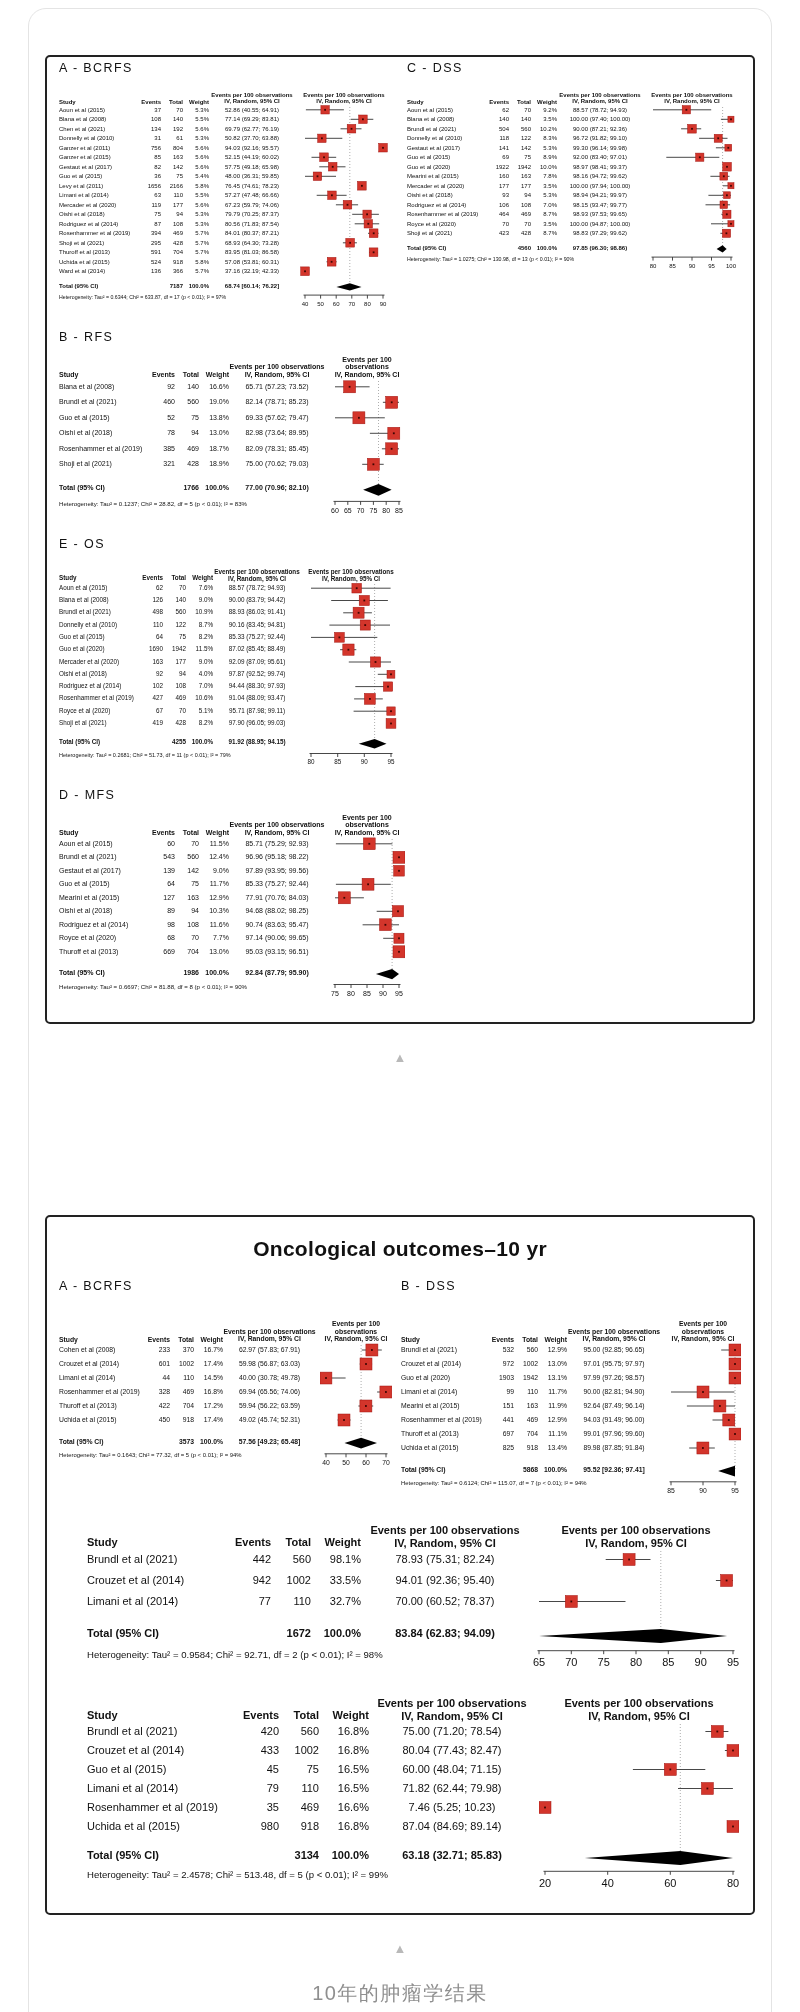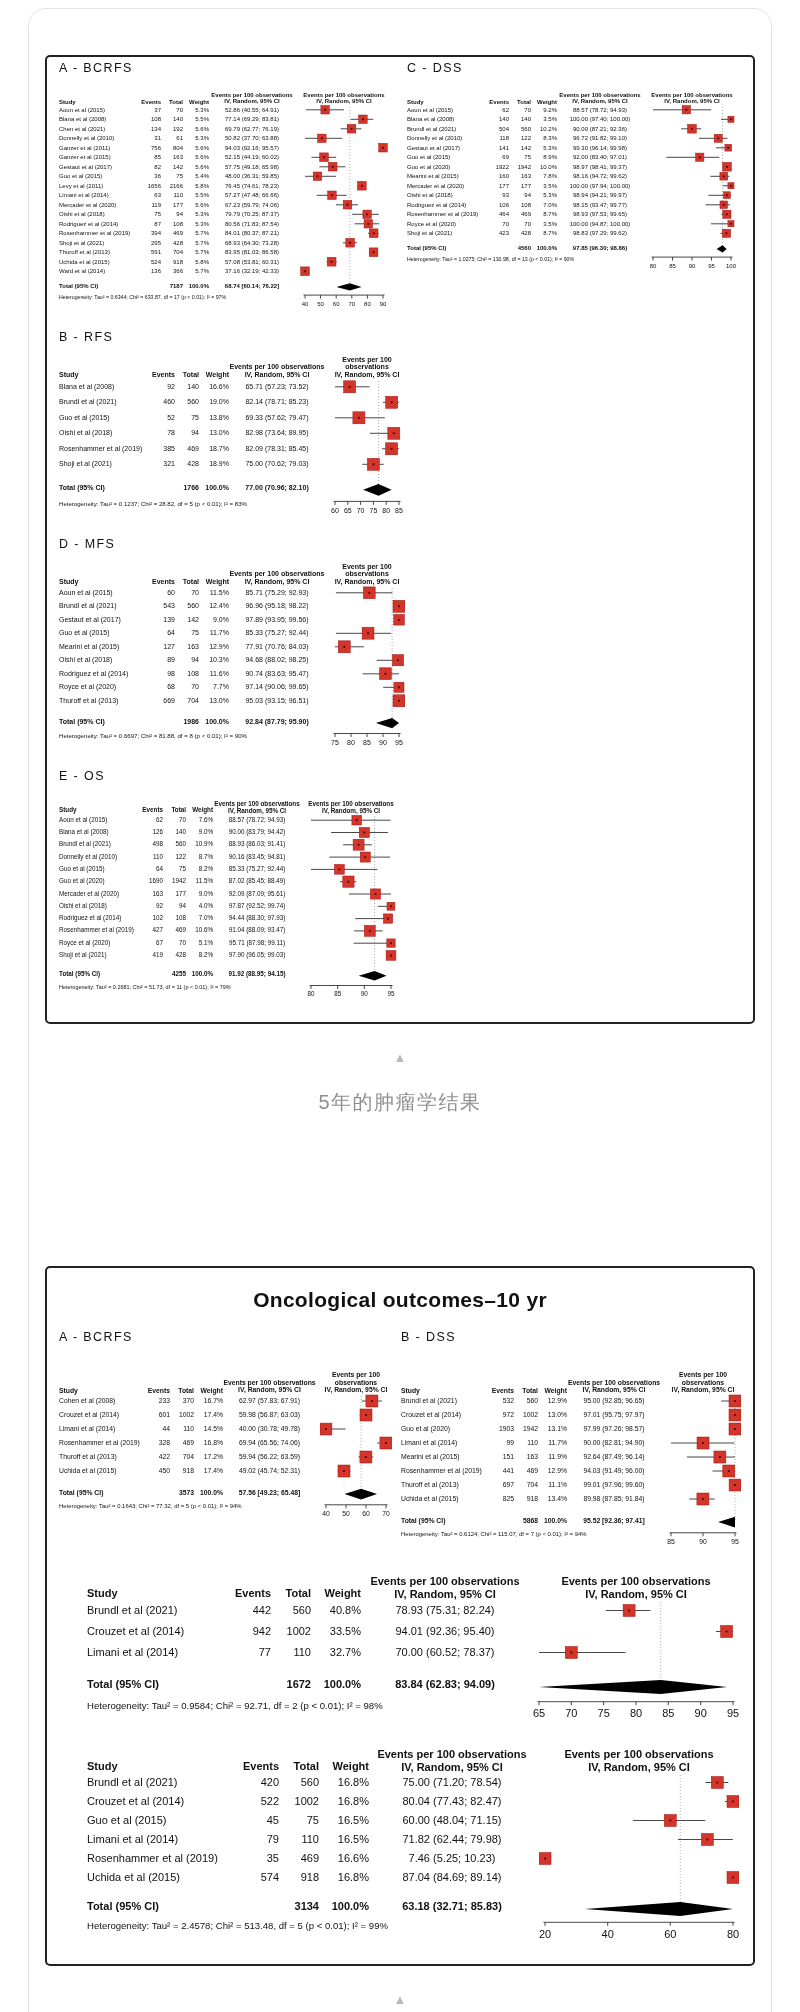--- a/index.html
+++ b/index.html
@@ -551,156 +551,20 @@
                 <line x1="44.4" y1="122.4" x2="44.4" y2="125.9" stroke="#333333" stroke-width="0.9"></line>
                 <text x="44.4" y="133.9" font-size="7" text-anchor="middle" fill="#111">75</text>
                 <line x1="57.2" y1="122.4" x2="57.2" y2="125.9" stroke="#333333" stroke-width="0.9"></line>
                 <text x="57.2" y="133.9" font-size="7" text-anchor="middle" fill="#111">80</text>
                 <line x1="70" y1="122.4" x2="70" y2="125.9" stroke="#333333" stroke-width="0.9"></line>
                 <text x="70" y="133.9" font-size="7" text-anchor="middle" fill="#111">85</text>
               </svg>
             </div>
           </div>
         </div>
-        <div class="panel" style="font-size: 7px; width: 346px;">
-          <div class="p-label" style="margin-bottom: 12px;">D - MFS</div>
-          <div class="p-grid">
-            <div class="t-col">
-              <div class="t-head" style="height: 23px;">
-                <div class="t-cell c-study" style="width: 90px;">Study</div>
-                <div class="t-cell c-num" style="width: 26px;">Events</div>
-                <div class="t-cell c-num" style="width: 24px;">Total</div>
-                <div class="t-cell c-num" style="width: 30px;">Weight</div>
-                <div class="t-cell c-ci" style="width: 96px;">
-                  <div class="hd2">Events per 100 observations</div>
-                  <div class="hd2">IV, Random, 95% CI</div>
-                </div>
-              </div>
-              <div class="t-row" style="height: 13.5px;">
-                <div class="t-cell c-study" style="width: 90px;">Aoun et al (2015)</div>
-                <div class="t-cell c-num" style="width: 26px;">60</div>
-                <div class="t-cell c-num" style="width: 24px;">70</div>
-                <div class="t-cell c-num" style="width: 30px;">11.5%</div>
-                <div class="t-cell c-ci" style="width: 96px;">85.71 (75.29; 92.93)</div>
-              </div>
-              <div class="t-row" style="height: 13.5px;">
-                <div class="t-cell c-study" style="width: 90px;">Brundl et al (2021)</div>
-                <div class="t-cell c-num" style="width: 26px;">543</div>
-                <div class="t-cell c-num" style="width: 24px;">560</div>
-                <div class="t-cell c-num" style="width: 30px;">12.4%</div>
-                <div class="t-cell c-ci" style="width: 96px;">96.96 (95.18; 98.22)</div>
-              </div>
-              <div class="t-row" style="height: 13.5px;">
-                <div class="t-cell c-study" style="width: 90px;">Gestaut et al (2017)</div>
-                <div class="t-cell c-num" style="width: 26px;">139</div>
-                <div class="t-cell c-num" style="width: 24px;">142</div>
-                <div class="t-cell c-num" style="width: 30px;">9.0%</div>
-                <div class="t-cell c-ci" style="width: 96px;">97.89 (93.95; 99.56)</div>
-              </div>
-              <div class="t-row" style="height: 13.5px;">
-                <div class="t-cell c-study" style="width: 90px;">Guo et al (2015)</div>
-                <div class="t-cell c-num" style="width: 26px;">64</div>
-                <div class="t-cell c-num" style="width: 24px;">75</div>
-                <div class="t-cell c-num" style="width: 30px;">11.7%</div>
-                <div class="t-cell c-ci" style="width: 96px;">85.33 (75.27; 92.44)</div>
-              </div>
-              <div class="t-row" style="height: 13.5px;">
-                <div class="t-cell c-study" style="width: 90px;">Mearini et al (2015)</div>
-                <div class="t-cell c-num" style="width: 26px;">127</div>
-                <div class="t-cell c-num" style="width: 24px;">163</div>
-                <div class="t-cell c-num" style="width: 30px;">12.9%</div>
-                <div class="t-cell c-ci" style="width: 96px;">77.91 (70.76; 84.03)</div>
-              </div>
-              <div class="t-row" style="height: 13.5px;">
-                <div class="t-cell c-study" style="width: 90px;">Oishi et al (2018)</div>
-                <div class="t-cell c-num" style="width: 26px;">89</div>
-                <div class="t-cell c-num" style="width: 24px;">94</div>
-                <div class="t-cell c-num" style="width: 30px;">10.3%</div>
-                <div class="t-cell c-ci" style="width: 96px;">94.68 (88.02; 98.25)</div>
-              </div>
-              <div class="t-row" style="height: 13.5px;">
-                <div class="t-cell c-study" style="width: 90px;">Rodriguez et al (2014)</div>
-                <div class="t-cell c-num" style="width: 26px;">98</div>
-                <div class="t-cell c-num" style="width: 24px;">108</div>
-                <div class="t-cell c-num" style="width: 30px;">11.6%</div>
-                <div class="t-cell c-ci" style="width: 96px;">90.74 (83.63; 95.47)</div>
-              </div>
-              <div class="t-row" style="height: 13.5px;">
-                <div class="t-cell c-study" style="width: 90px;">Royce et al (2020)</div>
-                <div class="t-cell c-num" style="width: 26px;">68</div>
-                <div class="t-cell c-num" style="width: 24px;">70</div>
-                <div class="t-cell c-num" style="width: 30px;">7.7%</div>
-                <div class="t-cell c-ci" style="width: 96px;">97.14 (90.06; 99.65)</div>
-              </div>
-              <div class="t-row" style="height: 13.5px;">
-                <div class="t-cell c-study" style="width: 90px;">Thuroff et al (2013)</div>
-                <div class="t-cell c-num" style="width: 26px;">669</div>
-                <div class="t-cell c-num" style="width: 24px;">704</div>
-                <div class="t-cell c-num" style="width: 30px;">13.0%</div>
-                <div class="t-cell c-ci" style="width: 96px;">95.03 (93.15; 96.51)</div>
-              </div>
-              <div class="t-row t-total" style="height: 16.2px; margin-top: 6.075px;">
-                <div class="t-cell c-study" style="width: 90px;">Total (95% CI)</div>
-                <div class="t-cell c-num" style="width: 26px;"></div>
-                <div class="t-cell c-num" style="width: 24px;">1986</div>
-                <div class="t-cell c-num" style="width: 30px;">100.0%</div>
-                <div class="t-cell c-ci" style="width: 96px;">92.84 (87.79; 95.90)</div>
-              </div>
-              <div class="t-het">Heterogeneity: Tau² = 0.6697; Chi² = 81.88, df = 8 (p &lt; 0.01); I² = 90%</div>
-            </div>
-            <div class="plot-col" style="width: 76px;">
-              <div class="plot-head" style="height: 23px;">
-                <div class="hd2">Events per 100 observations</div>
-                <div class="hd2">IV, Random, 95% CI</div>
-              </div>
-              <svg width="76" height="163">
-                <line x1="63.1" y1="2" x2="63.1" y2="137" stroke="#999999" stroke-width="0.8" stroke-dasharray="1,2"></line>
-                <line x1="6.9" y1="6.8" x2="63.4" y2="6.8" stroke="#333333" stroke-width="0.9"></line>
-                <rect x="34.4" y="0.9" width="11.8" height="11.8" fill="#d3352b" stroke="#a11510" stroke-width="0.5"></rect>
-                <rect x="39.4" y="5.9" width="1.8" height="1.8" fill="#3d0502"></rect>
-                <line x1="70" y1="20.3" x2="70" y2="20.3" stroke="#333333" stroke-width="0.9"></line>
-                <rect x="64" y="14.3" width="12" height="12" fill="#d3352b" stroke="#a11510" stroke-width="0.5"></rect>
-                <rect x="69.1" y="19.4" width="1.8" height="1.8" fill="#3d0502"></rect>
-                <line x1="66.6" y1="33.8" x2="70" y2="33.8" stroke="#333333" stroke-width="0.9"></line>
-                <rect x="64.7" y="28.4" width="10.7" height="10.7" fill="#d3352b" stroke="#a11510" stroke-width="0.5"></rect>
-                <rect x="69.1" y="32.9" width="1.8" height="1.8" fill="#3d0502"></rect>
-                <line x1="6.9" y1="47.3" x2="61.8" y2="47.3" stroke="#333333" stroke-width="0.9"></line>
-                <rect x="33.1" y="41.3" width="11.9" height="11.9" fill="#d3352b" stroke="#a11510" stroke-width="0.5"></rect>
-                <rect x="38.2" y="46.4" width="1.8" height="1.8" fill="#3d0502"></rect>
-                <line x1="6" y1="60.8" x2="34.9" y2="60.8" stroke="#333333" stroke-width="0.9"></line>
-                <rect x="9.3" y="54.8" width="12" height="12" fill="#d3352b" stroke="#a11510" stroke-width="0.5"></rect>
-                <rect x="14.4" y="59.9" width="1.8" height="1.8" fill="#3d0502"></rect>
-                <line x1="47.7" y1="74.3" x2="70" y2="74.3" stroke="#333333" stroke-width="0.9"></line>
-                <rect x="63.4" y="68.6" width="11.2" height="11.2" fill="#d3352b" stroke="#a11510" stroke-width="0.5"></rect>
-                <rect x="68.1" y="73.4" width="1.8" height="1.8" fill="#3d0502"></rect>
-                <line x1="33.6" y1="87.8" x2="70" y2="87.8" stroke="#333333" stroke-width="0.9"></line>
-                <rect x="50.5" y="81.8" width="11.8" height="11.8" fill="#d3352b" stroke="#a11510" stroke-width="0.5"></rect>
-                <rect x="55.5" y="86.9" width="1.8" height="1.8" fill="#3d0502"></rect>
-                <line x1="54.2" y1="101.3" x2="70" y2="101.3" stroke="#333333" stroke-width="0.9"></line>
-                <rect x="64.9" y="96.2" width="10.1" height="10.1" fill="#d3352b" stroke="#a11510" stroke-width="0.5"></rect>
-                <rect x="69.1" y="100.4" width="1.8" height="1.8" fill="#3d0502"></rect>
-                <line x1="64.1" y1="114.8" x2="70" y2="114.8" stroke="#333333" stroke-width="0.9"></line>
-                <rect x="64" y="108.8" width="12" height="12" fill="#d3352b" stroke="#a11510" stroke-width="0.5"></rect>
-                <rect x="69.1" y="113.9" width="1.8" height="1.8" fill="#3d0502"></rect>
-                <polygon points="46.9,137 63.1,131.9 70,137 63.1,142.2" fill="#000000"></polygon>
-                <line x1="4.5" y1="147.5" x2="71.5" y2="147.5" stroke="#333333" stroke-width="0.9"></line>
-                <line x1="6" y1="147.5" x2="6" y2="151" stroke="#333333" stroke-width="0.9"></line>
-                <text x="6" y="159" font-size="7" text-anchor="middle" fill="#111">75</text>
-                <line x1="22" y1="147.5" x2="22" y2="151" stroke="#333333" stroke-width="0.9"></line>
-                <text x="22" y="159" font-size="7" text-anchor="middle" fill="#111">80</text>
-                <line x1="38" y1="147.5" x2="38" y2="151" stroke="#333333" stroke-width="0.9"></line>
-                <text x="38" y="159" font-size="7" text-anchor="middle" fill="#111">85</text>
-                <line x1="54" y1="147.5" x2="54" y2="151" stroke="#333333" stroke-width="0.9"></line>
-                <text x="54" y="159" font-size="7" text-anchor="middle" fill="#111">90</text>
-                <line x1="70" y1="147.5" x2="70" y2="151" stroke="#333333" stroke-width="0.9"></line>
-                <text x="70" y="159" font-size="7" text-anchor="middle" fill="#111">95</text>
-              </svg>
-            </div>
-          </div>
-        </div>
         <div class="panel" style="font-size: 6.3px; width: 338px;">
           <div class="p-label" style="margin-bottom: 10px;">E - OS</div>
           <div class="p-grid">
             <div class="t-col">
               <div class="t-head" style="height: 21px;">
                 <div class="t-cell c-study" style="width: 80px;">Study</div>
                 <div class="t-cell c-num" style="width: 24px;">Events</div>
                 <div class="t-cell c-num" style="width: 23px;">Total</div>
                 <div class="t-cell c-num" style="width: 27px;">Weight</div>
                 <div class="t-cell c-ci" style="width: 88px;">
@@ -851,26 +715,161 @@
                 <line x1="32.7" y1="171.5" x2="32.7" y2="175" stroke="#333333" stroke-width="0.9"></line>
                 <text x="32.7" y="182.3" font-size="6.3" text-anchor="middle" fill="#111">85</text>
                 <line x1="59.3" y1="171.5" x2="59.3" y2="175" stroke="#333333" stroke-width="0.9"></line>
                 <text x="59.3" y="182.3" font-size="6.3" text-anchor="middle" fill="#111">90</text>
                 <line x1="86" y1="171.5" x2="86" y2="175" stroke="#333333" stroke-width="0.9"></line>
                 <text x="86" y="182.3" font-size="6.3" text-anchor="middle" fill="#111">95</text>
               </svg>
             </div>
           </div>
         </div>
+        <div class="panel" style="font-size: 7px; width: 346px;">
+          <div class="p-label" style="margin-bottom: 12px;">D - MFS</div>
+          <div class="p-grid">
+            <div class="t-col">
+              <div class="t-head" style="height: 23px;">
+                <div class="t-cell c-study" style="width: 90px;">Study</div>
+                <div class="t-cell c-num" style="width: 26px;">Events</div>
+                <div class="t-cell c-num" style="width: 24px;">Total</div>
+                <div class="t-cell c-num" style="width: 30px;">Weight</div>
+                <div class="t-cell c-ci" style="width: 96px;">
+                  <div class="hd2">Events per 100 observations</div>
+                  <div class="hd2">IV, Random, 95% CI</div>
+                </div>
+              </div>
+              <div class="t-row" style="height: 13.5px;">
+                <div class="t-cell c-study" style="width: 90px;">Aoun et al (2015)</div>
+                <div class="t-cell c-num" style="width: 26px;">60</div>
+                <div class="t-cell c-num" style="width: 24px;">70</div>
+                <div class="t-cell c-num" style="width: 30px;">11.5%</div>
+                <div class="t-cell c-ci" style="width: 96px;">85.71 (75.29; 92.93)</div>
+              </div>
+              <div class="t-row" style="height: 13.5px;">
+                <div class="t-cell c-study" style="width: 90px;">Brundl et al (2021)</div>
+                <div class="t-cell c-num" style="width: 26px;">543</div>
+                <div class="t-cell c-num" style="width: 24px;">560</div>
+                <div class="t-cell c-num" style="width: 30px;">12.4%</div>
+                <div class="t-cell c-ci" style="width: 96px;">96.96 (95.18; 98.22)</div>
+              </div>
+              <div class="t-row" style="height: 13.5px;">
+                <div class="t-cell c-study" style="width: 90px;">Gestaut et al (2017)</div>
+                <div class="t-cell c-num" style="width: 26px;">139</div>
+                <div class="t-cell c-num" style="width: 24px;">142</div>
+                <div class="t-cell c-num" style="width: 30px;">9.0%</div>
+                <div class="t-cell c-ci" style="width: 96px;">97.89 (93.95; 99.56)</div>
+              </div>
+              <div class="t-row" style="height: 13.5px;">
+                <div class="t-cell c-study" style="width: 90px;">Guo et al (2015)</div>
+                <div class="t-cell c-num" style="width: 26px;">64</div>
+                <div class="t-cell c-num" style="width: 24px;">75</div>
+                <div class="t-cell c-num" style="width: 30px;">11.7%</div>
+                <div class="t-cell c-ci" style="width: 96px;">85.33 (75.27; 92.44)</div>
+              </div>
+              <div class="t-row" style="height: 13.5px;">
+                <div class="t-cell c-study" style="width: 90px;">Mearini et al (2015)</div>
+                <div class="t-cell c-num" style="width: 26px;">127</div>
+                <div class="t-cell c-num" style="width: 24px;">163</div>
+                <div class="t-cell c-num" style="width: 30px;">12.9%</div>
+                <div class="t-cell c-ci" style="width: 96px;">77.91 (70.76; 84.03)</div>
+              </div>
+              <div class="t-row" style="height: 13.5px;">
+                <div class="t-cell c-study" style="width: 90px;">Oishi et al (2018)</div>
+                <div class="t-cell c-num" style="width: 26px;">89</div>
+                <div class="t-cell c-num" style="width: 24px;">94</div>
+                <div class="t-cell c-num" style="width: 30px;">10.3%</div>
+                <div class="t-cell c-ci" style="width: 96px;">94.68 (88.02; 98.25)</div>
+              </div>
+              <div class="t-row" style="height: 13.5px;">
+                <div class="t-cell c-study" style="width: 90px;">Rodriguez et al (2014)</div>
+                <div class="t-cell c-num" style="width: 26px;">98</div>
+                <div class="t-cell c-num" style="width: 24px;">108</div>
+                <div class="t-cell c-num" style="width: 30px;">11.6%</div>
+                <div class="t-cell c-ci" style="width: 96px;">90.74 (83.63; 95.47)</div>
+              </div>
+              <div class="t-row" style="height: 13.5px;">
+                <div class="t-cell c-study" style="width: 90px;">Royce et al (2020)</div>
+                <div class="t-cell c-num" style="width: 26px;">68</div>
+                <div class="t-cell c-num" style="width: 24px;">70</div>
+                <div class="t-cell c-num" style="width: 30px;">7.7%</div>
+                <div class="t-cell c-ci" style="width: 96px;">97.14 (90.06; 99.65)</div>
+              </div>
+              <div class="t-row" style="height: 13.5px;">
+                <div class="t-cell c-study" style="width: 90px;">Thuroff et al (2013)</div>
+                <div class="t-cell c-num" style="width: 26px;">669</div>
+                <div class="t-cell c-num" style="width: 24px;">704</div>
+                <div class="t-cell c-num" style="width: 30px;">13.0%</div>
+                <div class="t-cell c-ci" style="width: 96px;">95.03 (93.15; 96.51)</div>
+              </div>
+              <div class="t-row t-total" style="height: 16.2px; margin-top: 6.075px;">
+                <div class="t-cell c-study" style="width: 90px;">Total (95% CI)</div>
+                <div class="t-cell c-num" style="width: 26px;"></div>
+                <div class="t-cell c-num" style="width: 24px;">1986</div>
+                <div class="t-cell c-num" style="width: 30px;">100.0%</div>
+                <div class="t-cell c-ci" style="width: 96px;">92.84 (87.79; 95.90)</div>
+              </div>
+              <div class="t-het">Heterogeneity: Tau² = 0.6697; Chi² = 81.88, df = 8 (p &lt; 0.01); I² = 90%</div>
+            </div>
+            <div class="plot-col" style="width: 76px;">
+              <div class="plot-head" style="height: 23px;">
+                <div class="hd2">Events per 100 observations</div>
+                <div class="hd2">IV, Random, 95% CI</div>
+              </div>
+              <svg width="76" height="163">
+                <line x1="63.1" y1="2" x2="63.1" y2="137" stroke="#999999" stroke-width="0.8" stroke-dasharray="1,2"></line>
+                <line x1="6.9" y1="6.8" x2="63.4" y2="6.8" stroke="#333333" stroke-width="0.9"></line>
+                <rect x="34.4" y="0.9" width="11.8" height="11.8" fill="#d3352b" stroke="#a11510" stroke-width="0.5"></rect>
+                <rect x="39.4" y="5.9" width="1.8" height="1.8" fill="#3d0502"></rect>
+                <line x1="70" y1="20.3" x2="70" y2="20.3" stroke="#333333" stroke-width="0.9"></line>
+                <rect x="64" y="14.3" width="12" height="12" fill="#d3352b" stroke="#a11510" stroke-width="0.5"></rect>
+                <rect x="69.1" y="19.4" width="1.8" height="1.8" fill="#3d0502"></rect>
+                <line x1="66.6" y1="33.8" x2="70" y2="33.8" stroke="#333333" stroke-width="0.9"></line>
+                <rect x="64.7" y="28.4" width="10.7" height="10.7" fill="#d3352b" stroke="#a11510" stroke-width="0.5"></rect>
+                <rect x="69.1" y="32.9" width="1.8" height="1.8" fill="#3d0502"></rect>
+                <line x1="6.9" y1="47.3" x2="61.8" y2="47.3" stroke="#333333" stroke-width="0.9"></line>
+                <rect x="33.1" y="41.3" width="11.9" height="11.9" fill="#d3352b" stroke="#a11510" stroke-width="0.5"></rect>
+                <rect x="38.2" y="46.4" width="1.8" height="1.8" fill="#3d0502"></rect>
+                <line x1="6" y1="60.8" x2="34.9" y2="60.8" stroke="#333333" stroke-width="0.9"></line>
+                <rect x="9.3" y="54.8" width="12" height="12" fill="#d3352b" stroke="#a11510" stroke-width="0.5"></rect>
+                <rect x="14.4" y="59.9" width="1.8" height="1.8" fill="#3d0502"></rect>
+                <line x1="47.7" y1="74.3" x2="70" y2="74.3" stroke="#333333" stroke-width="0.9"></line>
+                <rect x="63.4" y="68.6" width="11.2" height="11.2" fill="#d3352b" stroke="#a11510" stroke-width="0.5"></rect>
+                <rect x="68.1" y="73.4" width="1.8" height="1.8" fill="#3d0502"></rect>
+                <line x1="33.6" y1="87.8" x2="70" y2="87.8" stroke="#333333" stroke-width="0.9"></line>
+                <rect x="50.5" y="81.8" width="11.8" height="11.8" fill="#d3352b" stroke="#a11510" stroke-width="0.5"></rect>
+                <rect x="55.5" y="86.9" width="1.8" height="1.8" fill="#3d0502"></rect>
+                <line x1="54.2" y1="101.3" x2="70" y2="101.3" stroke="#333333" stroke-width="0.9"></line>
+                <rect x="64.9" y="96.2" width="10.1" height="10.1" fill="#d3352b" stroke="#a11510" stroke-width="0.5"></rect>
+                <rect x="69.1" y="100.4" width="1.8" height="1.8" fill="#3d0502"></rect>
+                <line x1="64.1" y1="114.8" x2="70" y2="114.8" stroke="#333333" stroke-width="0.9"></line>
+                <rect x="64" y="108.8" width="12" height="12" fill="#d3352b" stroke="#a11510" stroke-width="0.5"></rect>
+                <rect x="69.1" y="113.9" width="1.8" height="1.8" fill="#3d0502"></rect>
+                <polygon points="46.9,137 63.1,131.9 70,137 63.1,142.2" fill="#000000"></polygon>
+                <line x1="4.5" y1="147.5" x2="71.5" y2="147.5" stroke="#333333" stroke-width="0.9"></line>
+                <line x1="6" y1="147.5" x2="6" y2="151" stroke="#333333" stroke-width="0.9"></line>
+                <text x="6" y="159" font-size="7" text-anchor="middle" fill="#111">75</text>
+                <line x1="22" y1="147.5" x2="22" y2="151" stroke="#333333" stroke-width="0.9"></line>
+                <text x="22" y="159" font-size="7" text-anchor="middle" fill="#111">80</text>
+                <line x1="38" y1="147.5" x2="38" y2="151" stroke="#333333" stroke-width="0.9"></line>
+                <text x="38" y="159" font-size="7" text-anchor="middle" fill="#111">85</text>
+                <line x1="54" y1="147.5" x2="54" y2="151" stroke="#333333" stroke-width="0.9"></line>
+                <text x="54" y="159" font-size="7" text-anchor="middle" fill="#111">90</text>
+                <line x1="70" y1="147.5" x2="70" y2="151" stroke="#333333" stroke-width="0.9"></line>
+                <text x="70" y="159" font-size="7" text-anchor="middle" fill="#111">95</text>
+              </svg>
+            </div>
+          </div>
+        </div>
       </div>
   </div>
 
   <div class="fig-caption">
     <div class="cap-tri">▲</div>
-    <div class="cap-title">5年的肿瘤学结果</div>
   </div>
 
   <div class="fig-frame">
     <div class="fig-title">Oncological outcomes–10 yr</div>
     <div class="panels">
         <div class="panel" style="font-size: 6.8px; width: 333px;">
           <div class="p-label" style="margin-bottom: 28px;">A - BCRFS</div>
           <div class="p-grid">
             <div class="t-col">
               <div class="t-head" style="height: 22px;">
@@ -1105,21 +1104,21 @@
                 <div class="t-cell c-num" style="width: 50px;">Weight</div>
                 <div class="t-cell c-ci" style="width: 168px;">
                   <div class="hd2">Events per 100 observations</div>
                   <div class="hd2">IV, Random, 95% CI</div>
                 </div>
               </div>
               <div class="t-row" style="height: 21px;">
                 <div class="t-cell c-study" style="width: 140px;">Brundl et al (2021)</div>
                 <div class="t-cell c-num" style="width: 44px;">442</div>
                 <div class="t-cell c-num" style="width: 40px;">560</div>
-                <div class="t-cell c-num" style="width: 50px;">40.8%</div>
+                <div class="t-cell c-num" style="width: 50px;">98.1%</div>
                 <div class="t-cell c-ci" style="width: 168px;">78.93 (75.31; 82.24)</div>
               </div>
               <div class="t-row" style="height: 21px;">
                 <div class="t-cell c-study" style="width: 140px;">Crouzet et al (2014)</div>
                 <div class="t-cell c-num" style="width: 44px;">942</div>
                 <div class="t-cell c-num" style="width: 40px;">1002</div>
                 <div class="t-cell c-num" style="width: 50px;">33.5%</div>
                 <div class="t-cell c-ci" style="width: 168px;">94.01 (92.36; 95.40)</div>
               </div>
               <div class="t-row" style="height: 21px;">
@@ -1189,21 +1188,21 @@
               </div>
               <div class="t-row" style="height: 19px;">
                 <div class="t-cell c-study" style="width: 148px;">Brundl et al (2021)</div>
                 <div class="t-cell c-num" style="width: 44px;">420</div>
                 <div class="t-cell c-num" style="width: 40px;">560</div>
                 <div class="t-cell c-num" style="width: 50px;">16.8%</div>
                 <div class="t-cell c-ci" style="width: 166px;">75.00 (71.20; 78.54)</div>
               </div>
               <div class="t-row" style="height: 19px;">
                 <div class="t-cell c-study" style="width: 148px;">Crouzet et al (2014)</div>
-                <div class="t-cell c-num" style="width: 44px;">522</div>
+                <div class="t-cell c-num" style="width: 44px;">433</div>
                 <div class="t-cell c-num" style="width: 40px;">1002</div>
                 <div class="t-cell c-num" style="width: 50px;">16.8%</div>
                 <div class="t-cell c-ci" style="width: 166px;">80.04 (77.43; 82.47)</div>
               </div>
               <div class="t-row" style="height: 19px;">
                 <div class="t-cell c-study" style="width: 148px;">Guo et al (2015)</div>
                 <div class="t-cell c-num" style="width: 44px;">45</div>
                 <div class="t-cell c-num" style="width: 40px;">75</div>
                 <div class="t-cell c-num" style="width: 50px;">16.5%</div>
                 <div class="t-cell c-ci" style="width: 166px;">60.00 (48.04; 71.15)</div>
@@ -1217,21 +1216,21 @@
               </div>
               <div class="t-row" style="height: 19px;">
                 <div class="t-cell c-study" style="width: 148px;">Rosenhammer et al (2019)</div>
                 <div class="t-cell c-num" style="width: 44px;">35</div>
                 <div class="t-cell c-num" style="width: 40px;">469</div>
                 <div class="t-cell c-num" style="width: 50px;">16.6%</div>
                 <div class="t-cell c-ci" style="width: 166px;">7.46 (5.25; 10.23)</div>
               </div>
               <div class="t-row" style="height: 19px;">
                 <div class="t-cell c-study" style="width: 148px;">Uchida et al (2015)</div>
-                <div class="t-cell c-num" style="width: 44px;">574</div>
+                <div class="t-cell c-num" style="width: 44px;">980</div>
                 <div class="t-cell c-num" style="width: 40px;">918</div>
                 <div class="t-cell c-num" style="width: 50px;">16.8%</div>
                 <div class="t-cell c-ci" style="width: 166px;">87.04 (84.69; 89.14)</div>
               </div>
               <div class="t-row t-total" style="height: 22.8px; margin-top: 8.55px;">
                 <div class="t-cell c-study" style="width: 148px;">Total (95% CI)</div>
                 <div class="t-cell c-num" style="width: 44px;"></div>
                 <div class="t-cell c-num" style="width: 40px;">3134</div>
                 <div class="t-cell c-num" style="width: 50px;">100.0%</div>
                 <div class="t-cell c-ci" style="width: 166px;">63.18 (32.71; 85.83)</div>

